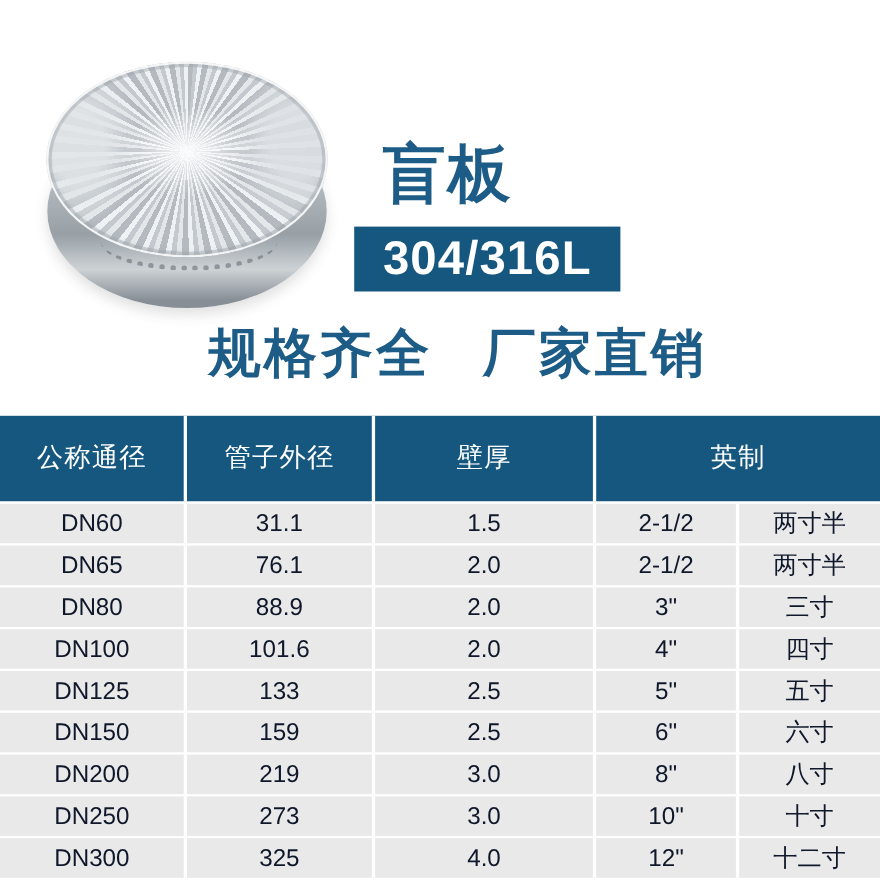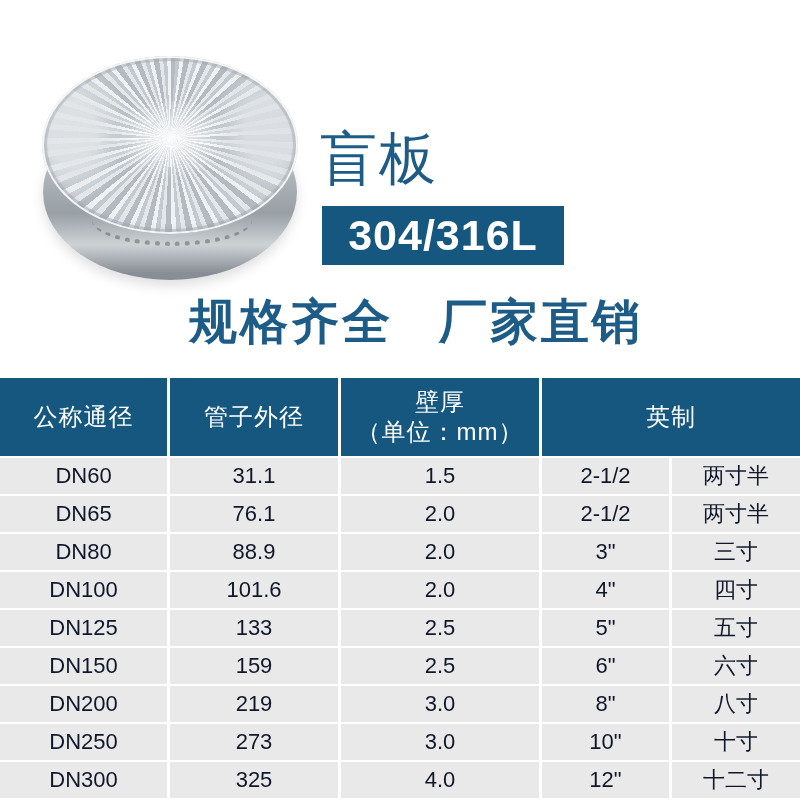--- a/index.html
+++ b/index.html
@@ -30,22 +30,22 @@
       repeating-conic-gradient(from 4deg at 50% 46%,
         #c3c9ce 0deg 3deg, #eff2f4 3deg 6deg, #b4bac0 6deg 10deg, #e3e7ea 10deg 13deg);
     box-shadow:
       inset 0 0 0 2px rgba(255,255,255,.85),
       inset 0 0 0 5px rgba(160,167,173,.45),
       inset 0 -2px 6px rgba(118,126,133,.35);
   }
 
   
   .title {
-    position:absolute; left:320px; top:130px;
-    font-size:57px; font-weight:400; color:#1d5c86; letter-spacing:2px; line-height:1;
+    position:absolute; left:348px; top:130px;
+    font-size:57px; font-weight:700; color:#1d5c86; letter-spacing:2px; line-height:1;
   }
   .badge {
     position:absolute; left:322px; top:206px; width:242px; height:59px;
     background:#15577f; color:#ffffff;
     display:flex; align-items:center; justify-content:center;
     font-size:43px; font-weight:700; letter-spacing:1px;
   }
   .slogan {
     position:absolute; left:16px; top:294px; width:800px; text-align:center;
     font-size:48px; font-weight:700; color:#1d5c86; letter-spacing:3px; line-height:1.15;
@@ -92,21 +92,20 @@
   <div class="spec-table">
     <div class="thead">
       <div class="th">
           <span>公称通径</span>
         </div>
       <div class="th">
           <span>管子外径</span>
         </div>
       <div class="th">
           <span>壁厚</span>
-          <span>（单位：mm）</span>
         </div>
       <div class="th">
           <span>英制</span>
         </div>
     </div>
 
     <div class="trow">
       <div class="td">DN60</div>
       <div class="td">31.1</div>
       <div class="td">1.5</div>

